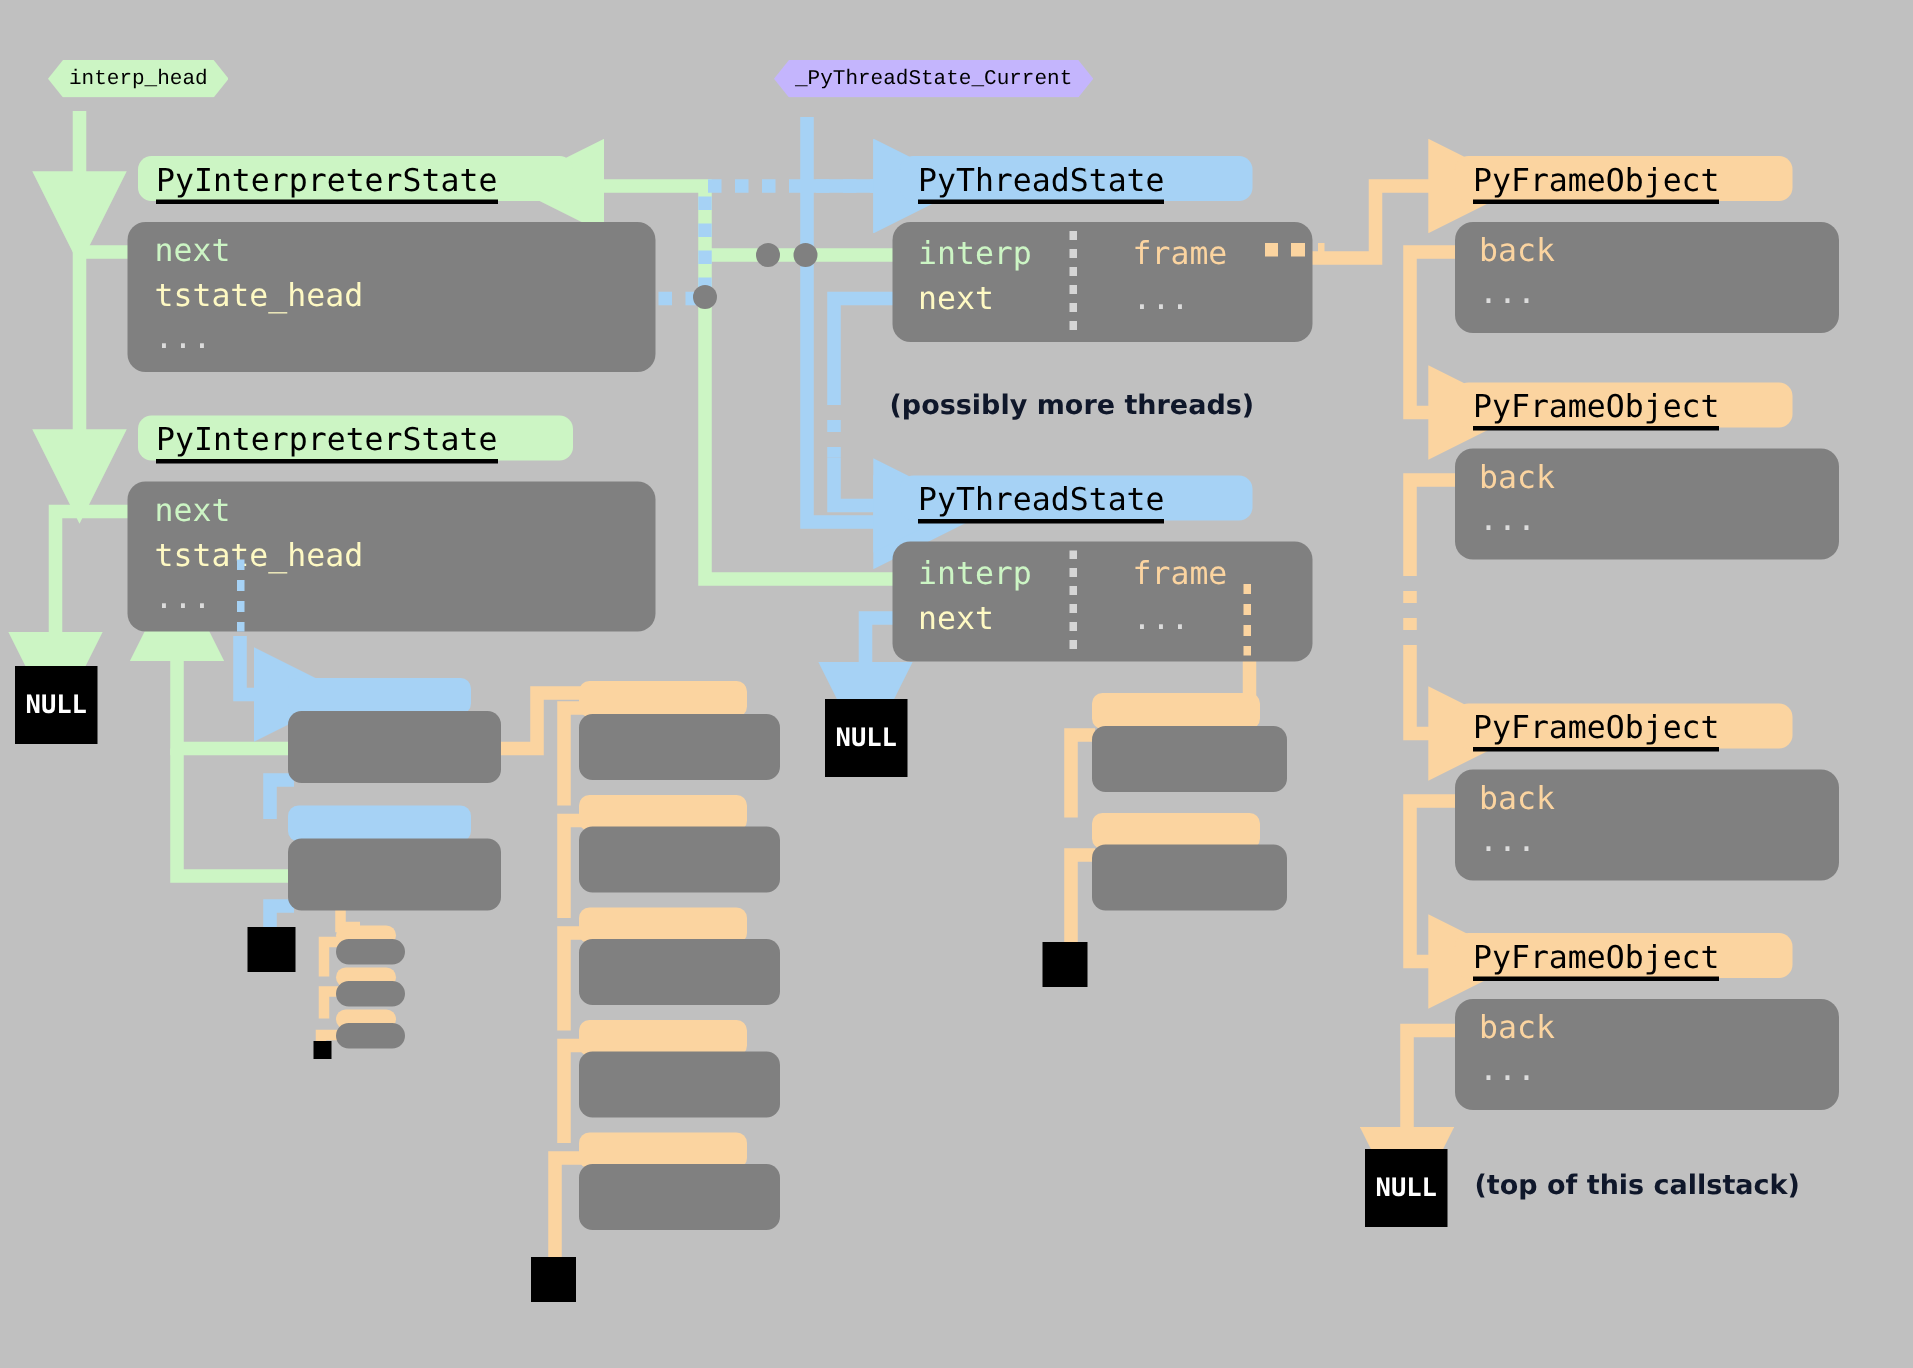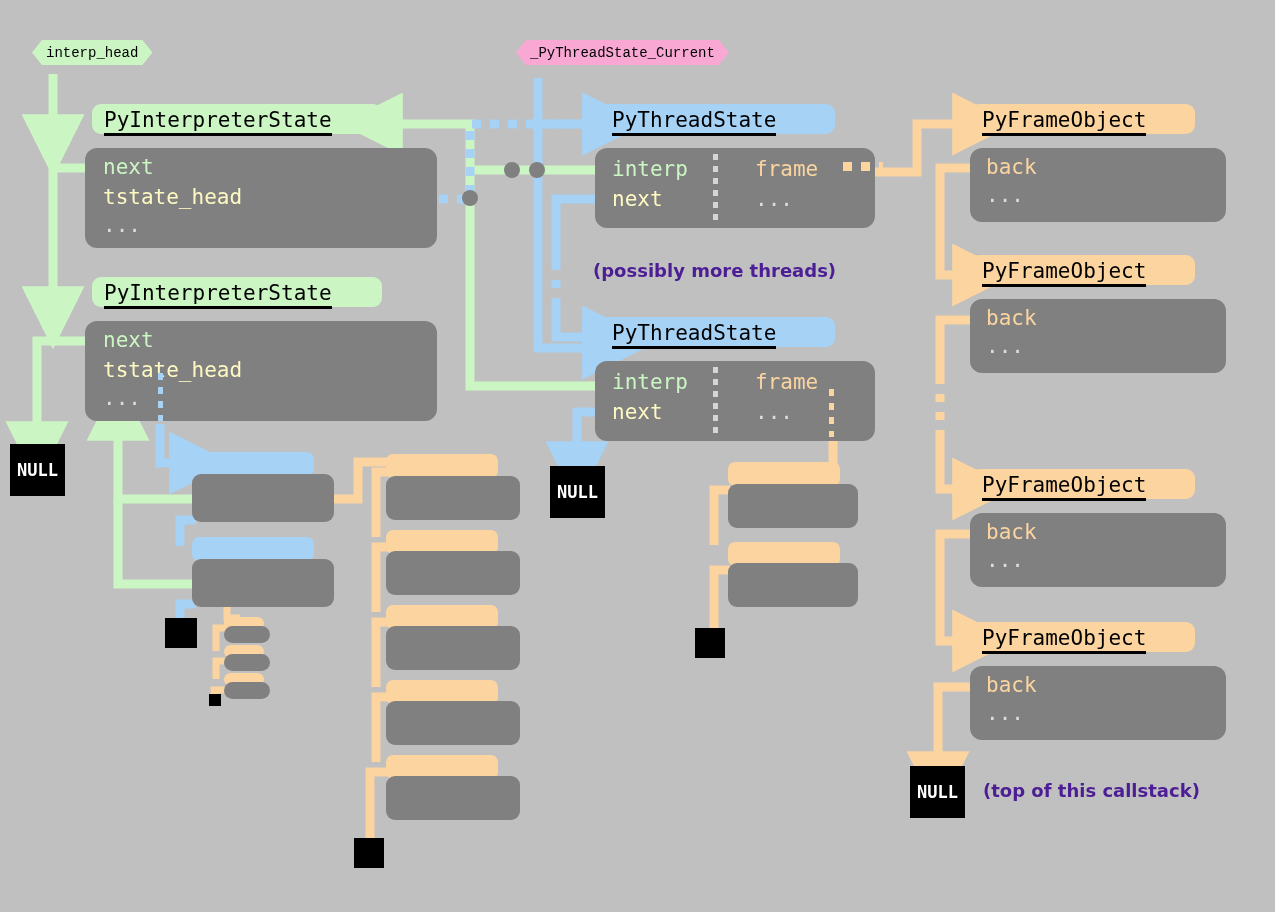--- a/index.html
+++ b/index.html
@@ -33,21 +33,21 @@
   .tag{
     position:absolute;
     font-family:Liberation Mono, monospace;
     font-size:14px;color:#000;
     padding:5px 14px 4px 14px;
     white-space:nowrap;
     z-index:6;
     clip-path:polygon(10px 0,calc(100% - 10px) 0,100% 50%,calc(100% - 10px) 100%,10px 100%,0 50%);
   }
   .tag.green{background:#ccf5c4;}
-  .tag.blue{background:#f9a8d4;}
+  .tag.blue{background:#c4b5fd;}
 
   
   .body{
     position:absolute;
     background:#808080;
     border-radius:12px;
     box-sizing:border-box;
     z-index:5;
     font-family:"DejaVu Sans Mono","Liberation Mono",monospace;
     font-size:21px;
@@ -69,21 +69,21 @@
     font-weight:bold;font-size:17px;
     display:flex;align-items:center;justify-content:center;
     z-index:7;
   }
   .nullsq{position:absolute;background:#000;z-index:7;}
 
   
   .note{
     position:absolute;
     font-family:"DejaVu Sans","Liberation Sans",sans-serif;
-    font-weight:bold;font-size:18px;color:#4c1d95;
+    font-weight:bold;font-size:18px;color:#0f172a;
     white-space:nowrap;z-index:8;
   }
 
   
   .mini-h{position:absolute;border-radius:7px;z-index:4;}
   .mini-h.blue{background:#a6d2f5;}
   .mini-h.orange{background:#fbd4a0;}
   .mini-b{position:absolute;background:#808080;border-radius:9px;z-index:5;}
 </style>
 </head>

